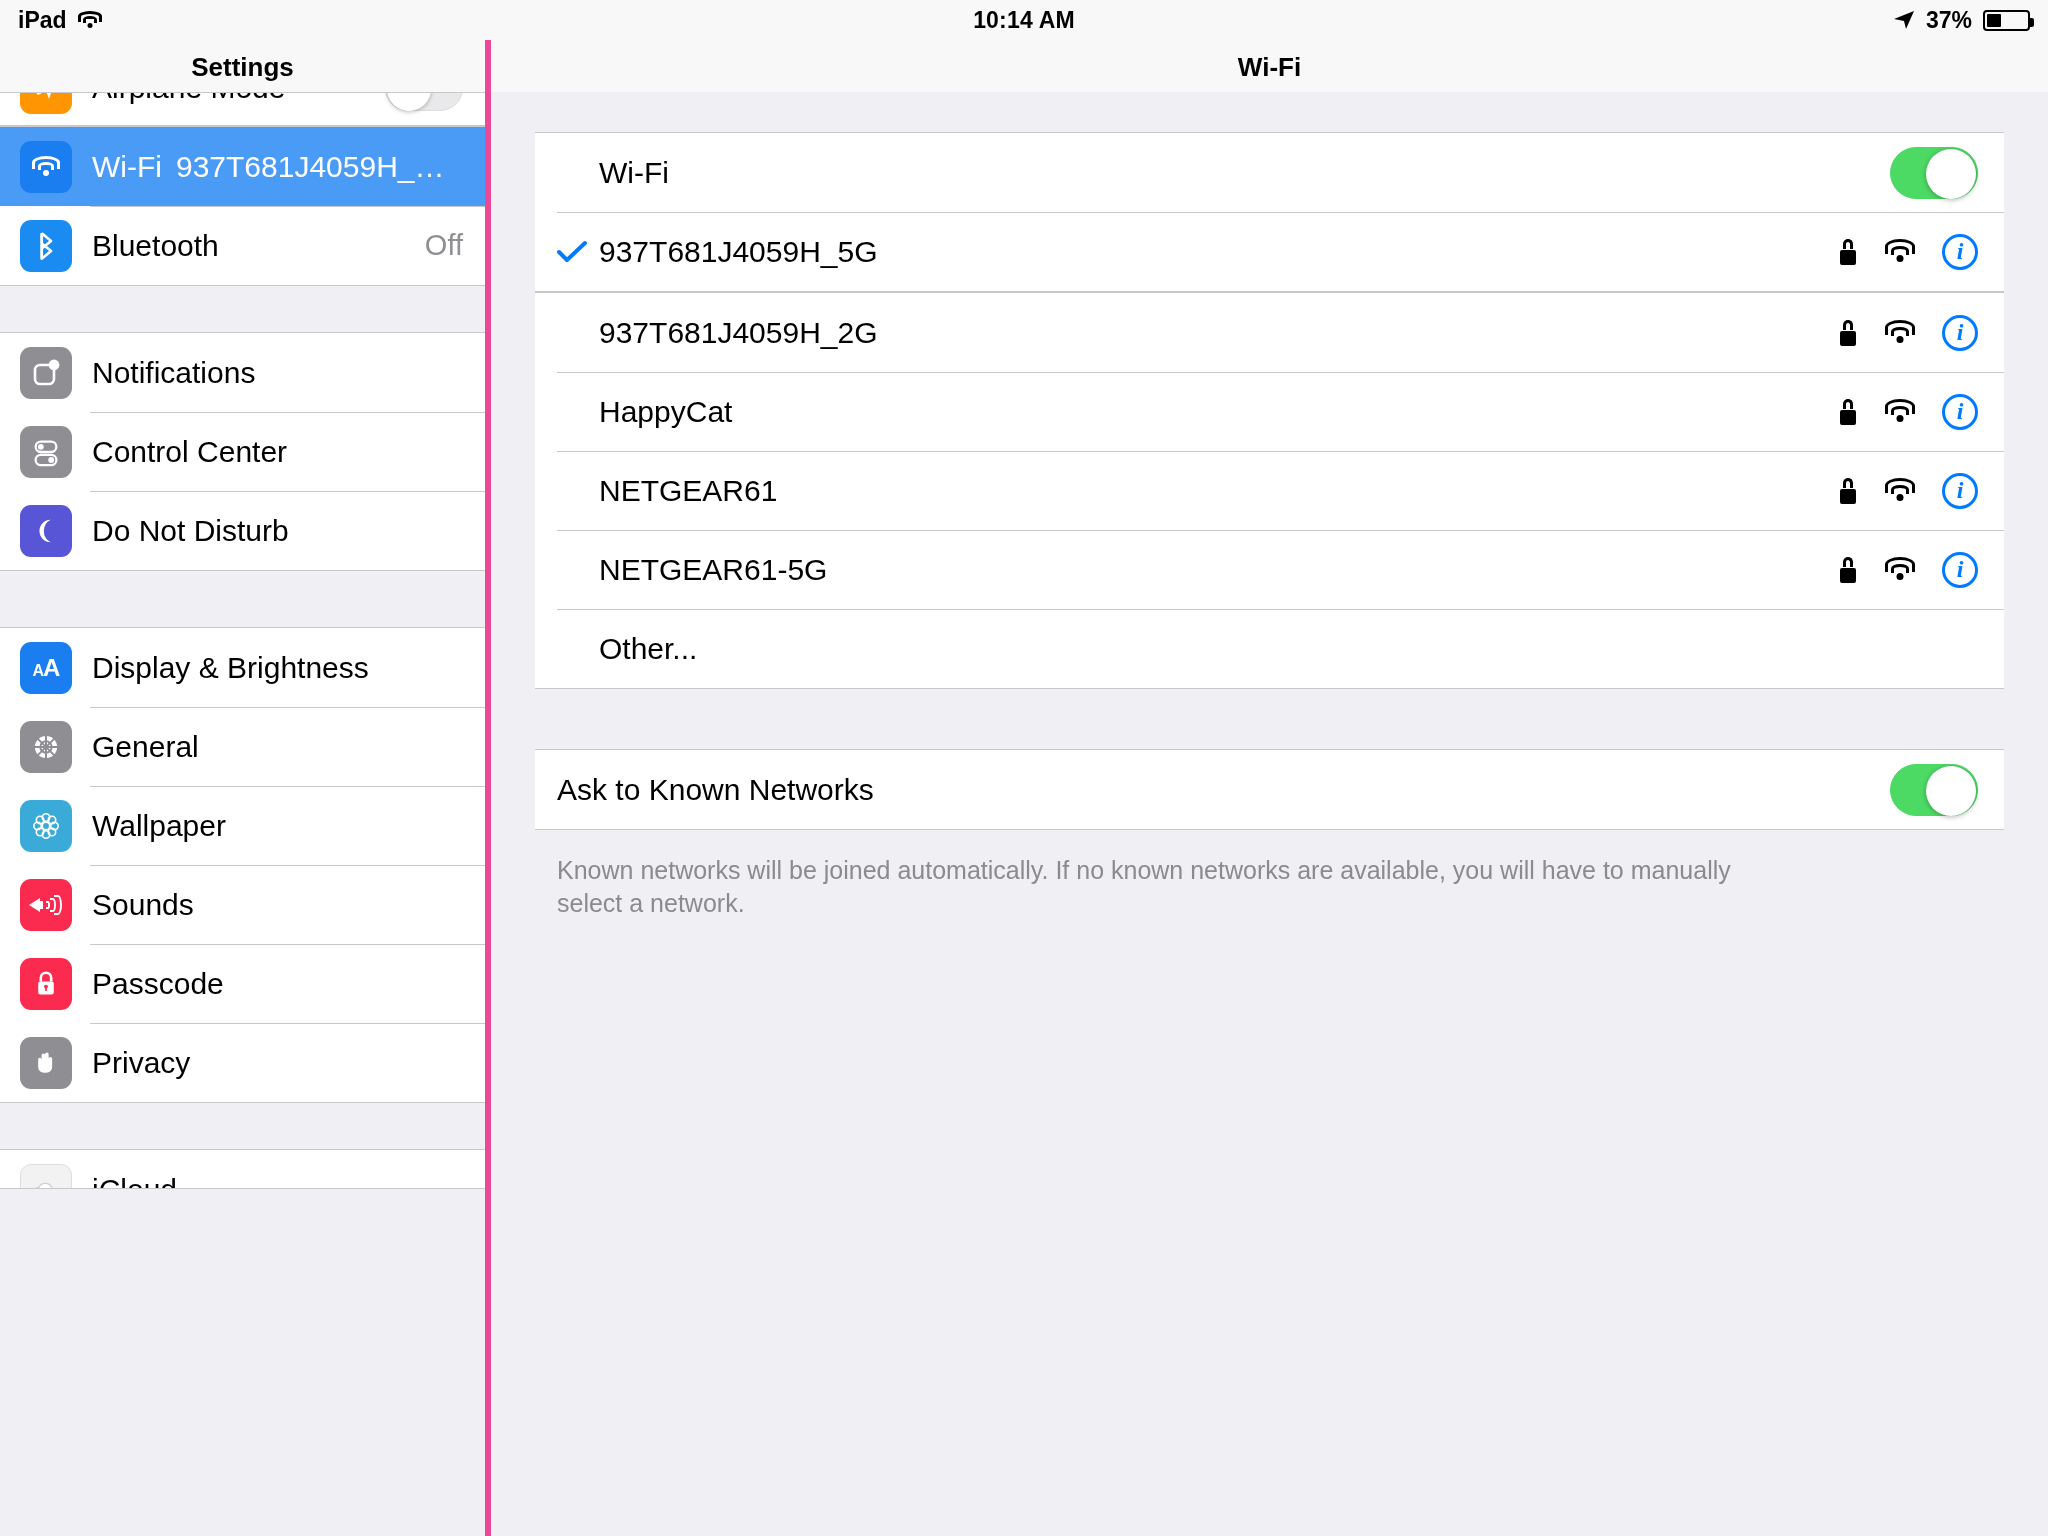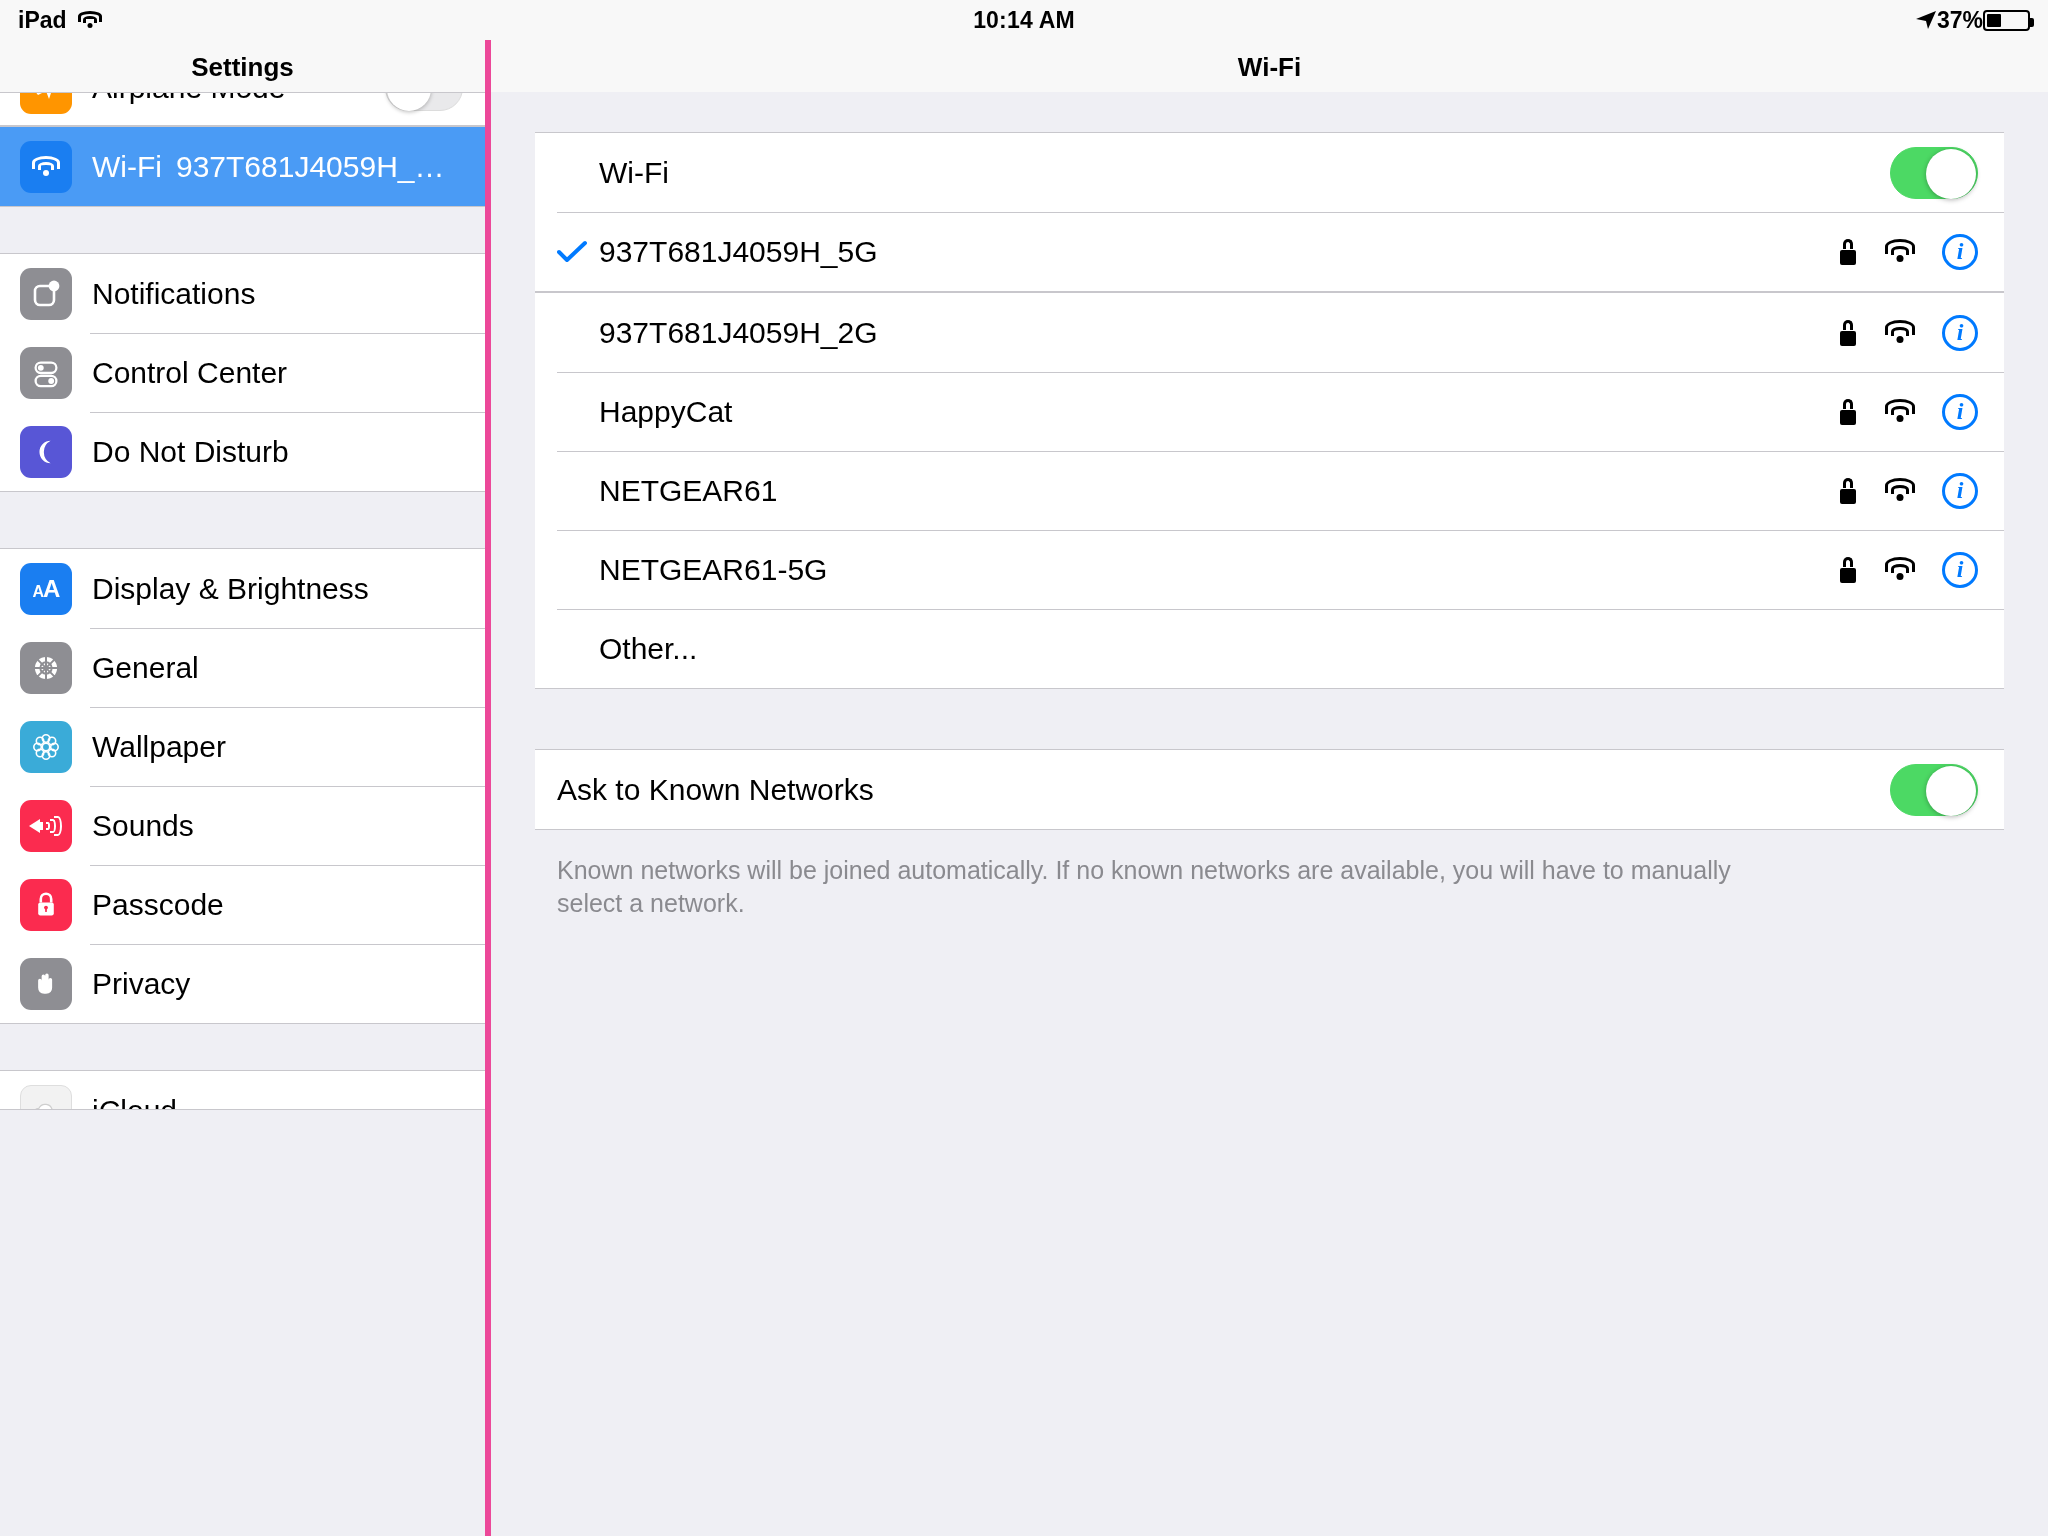--- a/index.html
+++ b/index.html
@@ -20,21 +20,21 @@
     position: relative;
   }
   .sb-left { display: flex; align-items: center; gap: 10px; padding-left: 18px; }
   .sb-center {
     position: absolute; left: 0; right: 0; top: 0; bottom: 0;
     display: flex; align-items: center; justify-content: center;
     font-size: 23px; font-weight: 700; letter-spacing: .2px;
   }
   .sb-right {
     position: absolute; right: 18px; top: 0; bottom: 0;
-    display: flex; align-items: center; z-index: 2;
+    display: flex; align-items: center; gap: 11px; z-index: 2;
   }
   .sb-pct { font-size: 23px; font-weight: 600; }
   .battery {
     position: relative; width: 47px; height: 21px;
     border: 2px solid #000; border-radius: 4px;
     display: flex; align-items: center; padding: 2px;
   }
   .battery:after {
     content: ""; position: absolute; right: -6px; top: 6px;
     width: 4px; height: 9px; background: #000; border-radius: 0 2px 2px 0;
@@ -270,20 +270,30 @@
                   <i class="a"></i>
                   <i class="b"></i>
                   <i class="c"></i>
                 </span>
             </span>
             <span class="row-label-wrap">
               <span class="row-label">Wi-Fi</span>
               <span class="row-label">937T681J4059H_…</span>
             </span>
           </div>
+          <div class="row">
+            <span class="appicon ico-bt">
+              <svg viewBox="0 0 26 34" width="22" height="30" aria-hidden="true">
+                <path d="M8 2 L19 11 L8 20 L8 2 M8 14 L19 23 L8 32 L8 14" fill="none" stroke="#fff" stroke-width="3" stroke-linejoin="round"></path>
+                <path d="M8 2 L8 32" stroke="#fff" stroke-width="3"></path>
+              </svg>
+            </span>
+            <span class="row-label">Bluetooth</span>
+            <span class="row-value">Off</span>
+          </div>
         </div>
 
         <div class="gap"></div>
 
         <div class="group">
           <div class="row">
             <span class="appicon ico-notif">
               <svg viewBox="0 0 34 34" width="34" height="34" aria-hidden="true">
                 <rect x="6" y="9" width="19" height="19" rx="5" fill="none" stroke="#fff" stroke-width="2.6"></rect>
                 <circle cx="25" cy="9" r="5.4" fill="#fff"></circle>

